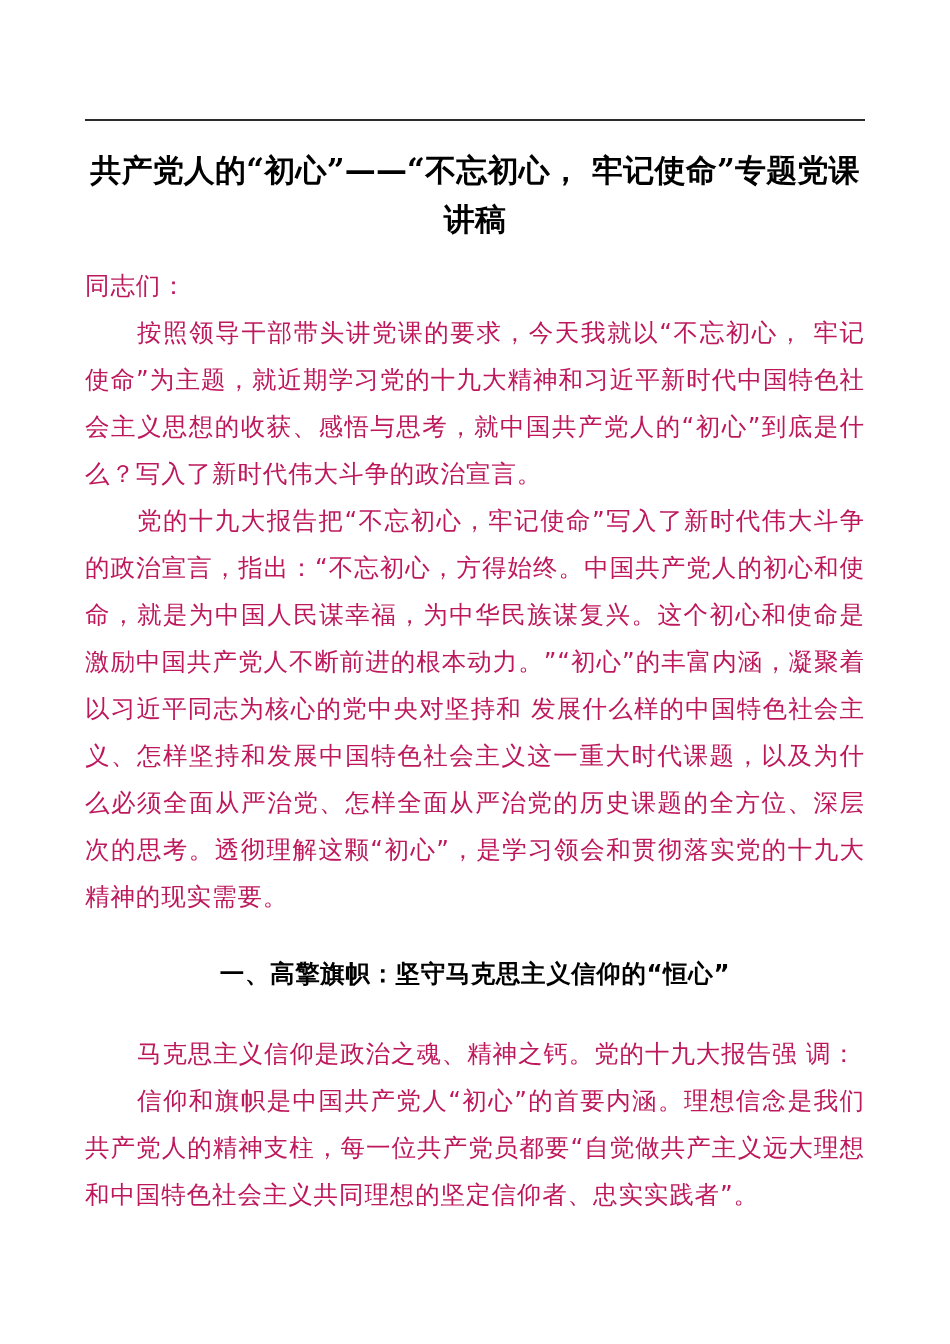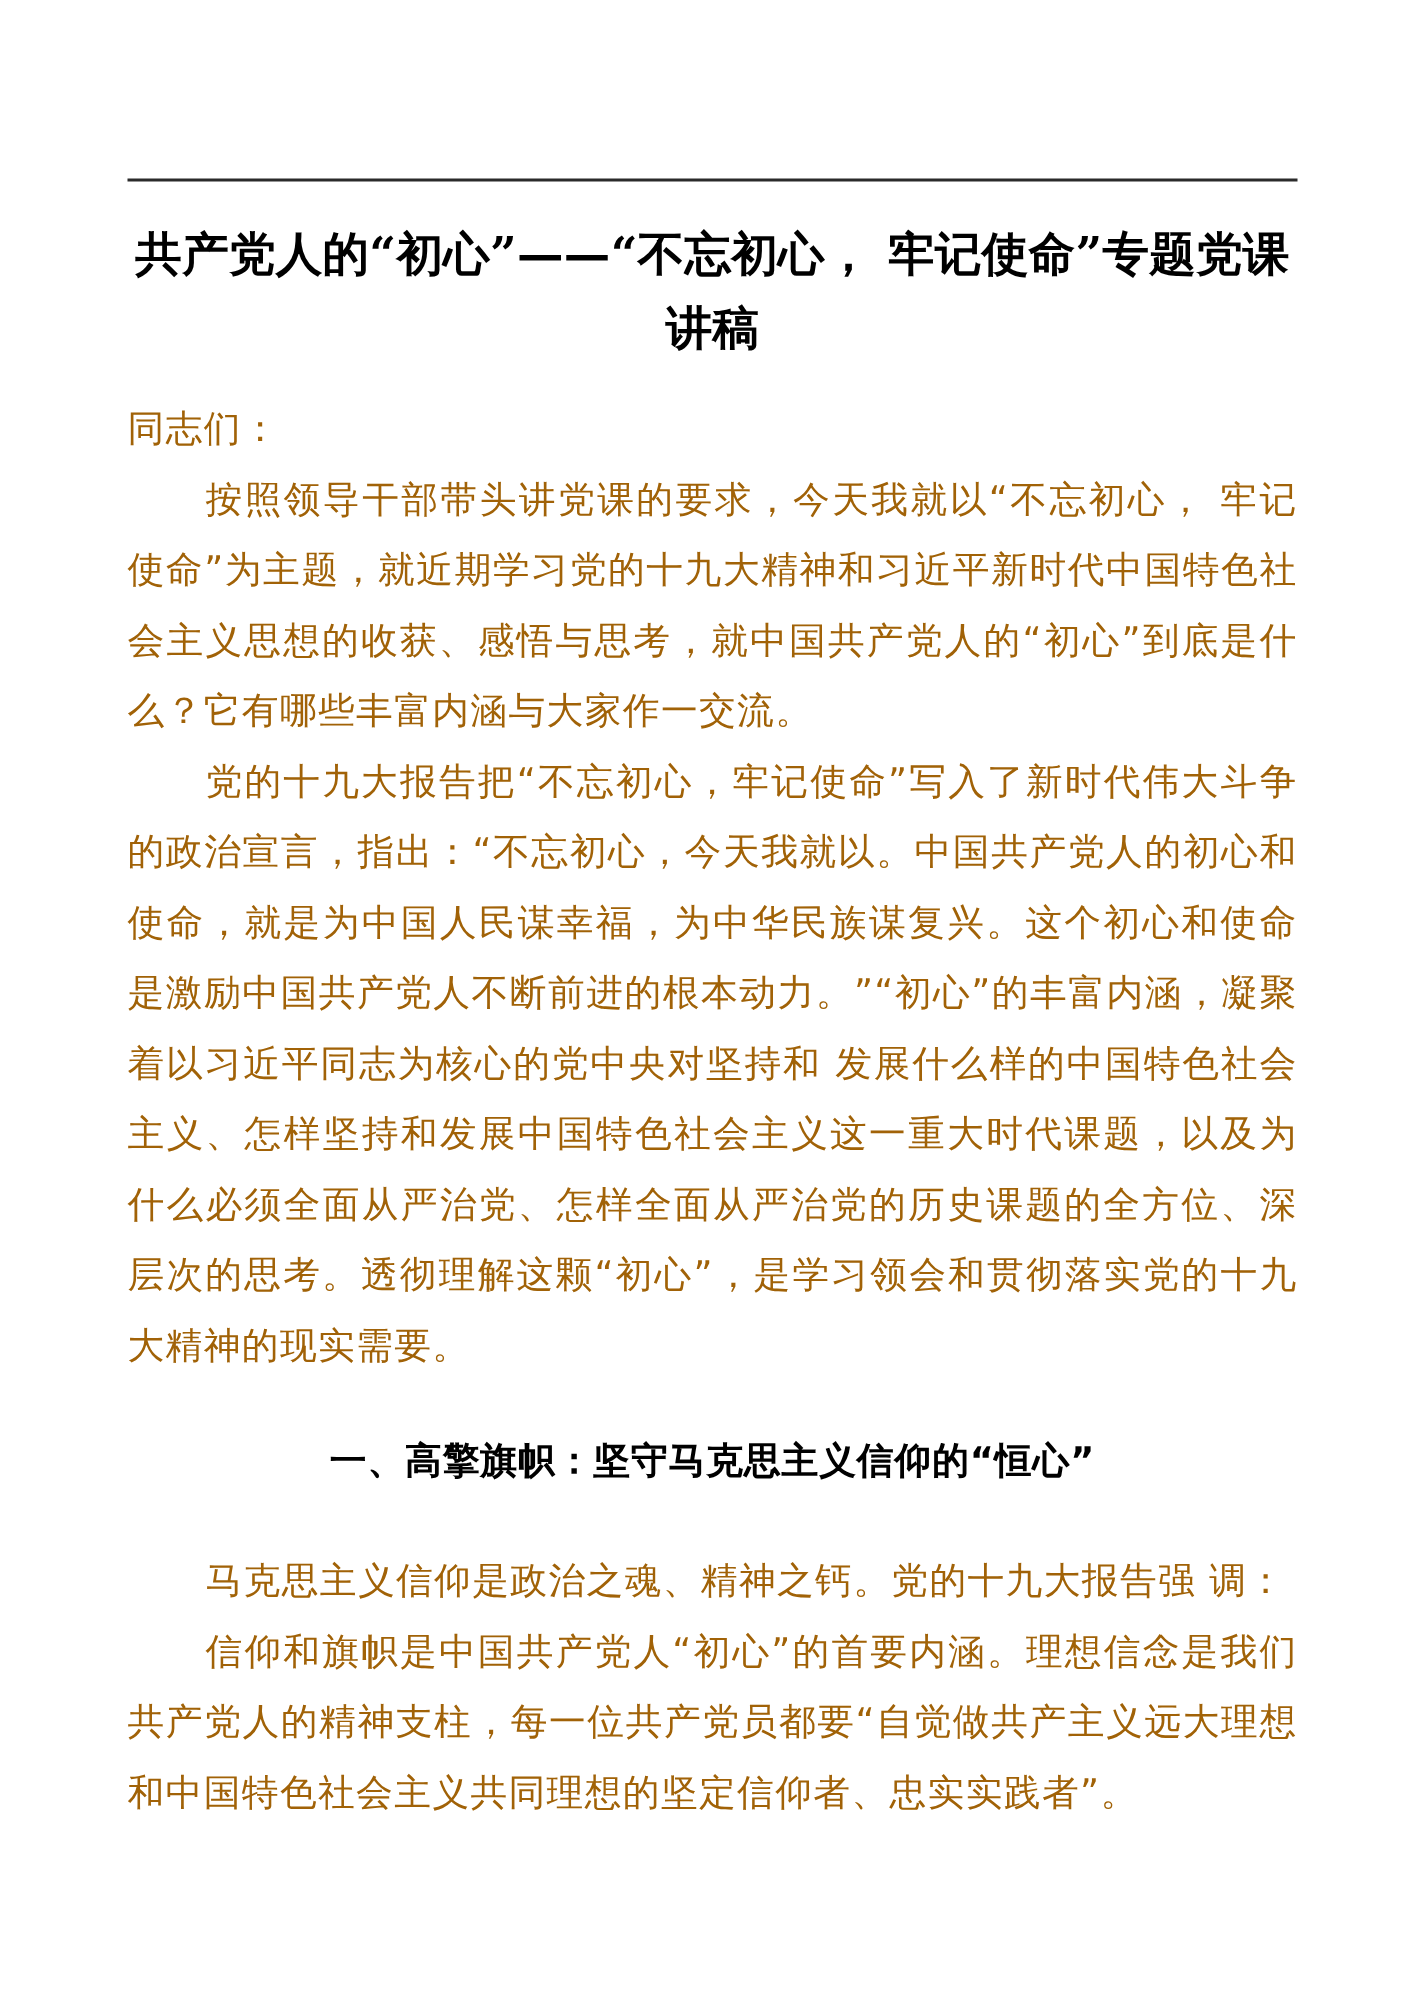--- a/index.html
+++ b/index.html
@@ -50,21 +50,21 @@
     left: 85px;
     top: 262px;
     width: 780px;
   }
 
   p.para {
     margin: 0;
     font-family: "DejaVu Sans", "Liberation Sans", sans-serif;
     font-size: 24.5px;
     line-height: 47px;
-    color: #a16207;
+    color: #be185d;
     text-align: justify;
     text-justify: inter-ideograph;
     letter-spacing: 0.9px;
     white-space: pre-wrap;
     word-break: break-all;
   }
 
   p.para.indent {
     text-indent: 52px;
   }
@@ -95,23 +95,23 @@
 <div class="page">
 
   <div class="header-rule"></div>
 
   <h1 class="doc-title">共产党人的“初心”——“不忘初心， 牢记使命”专题党课讲稿</h1>
 
   <div class="body-area">
 
     <p class="para salutation">同志们：</p>
 
-    <p class="para indent">按照领导干部带头讲党课的要求，今天我就以“不忘初心， 牢记使命”为主题，就近期学习党的十九大精神和习近平新时代中国特色社会主义思想的收获、感悟与思考，就中国共产党人的“初心”到底是什么？它有哪些丰富内涵与大家作一交流。</p>
+    <p class="para indent">按照领导干部带头讲党课的要求，今天我就以“不忘初心， 牢记使命”为主题，就近期学习党的十九大精神和习近平新时代中国特色社会主义思想的收获、感悟与思考，就中国共产党人的“初心”到底是什么？写入了新时代伟大斗争的政治宣言。</p>
 
-    <p class="para indent">党的十九大报告把“不忘初心，牢记使命”写入了新时代伟大斗争的政治宣言，指出：“不忘初心，今天我就以。中国共产党人的初心和使命，就是为中国人民谋幸福，为中华民族谋复兴。这个初心和使命是激励中国共产党人不断前进的根本动力。”“初心”的丰富内涵，凝聚着以习近平同志为核心的党中央对坚持和 发展什么样的中国特色社会主义、怎样坚持和发展中国特色社会主义这一重大时代课题，以及为什么必须全面从严治党、怎样全面从严治党的历史课题的全方位、深层次的思考。透彻理解这颗“初心”，是学习领会和贯彻落实党的十九大精神的现实需要。</p>
+    <p class="para indent">党的十九大报告把“不忘初心，牢记使命”写入了新时代伟大斗争的政治宣言，指出：“不忘初心，方得始终。中国共产党人的初心和使命，就是为中国人民谋幸福，为中华民族谋复兴。这个初心和使命是激励中国共产党人不断前进的根本动力。”“初心”的丰富内涵，凝聚着以习近平同志为核心的党中央对坚持和 发展什么样的中国特色社会主义、怎样坚持和发展中国特色社会主义这一重大时代课题，以及为什么必须全面从严治党、怎样全面从严治党的历史课题的全方位、深层次的思考。透彻理解这颗“初心”，是学习领会和贯彻落实党的十九大精神的现实需要。</p>
 
     <div class="spacer-before-heading"></div>
 
     <h2 class="section-heading">一、高擎旗帜：坚守马克思主义信仰的“恒心”</h2>
 
     <div class="spacer-after-heading"></div>
 
     <p class="para indent">马克思主义信仰是政治之魂、精神之钙。党的十九大报告强 调：</p>
 
     <p class="para indent">信仰和旗帜是中国共产党人“初心”的首要内涵。理想信念是我们共产党人的精神支柱，每一位共产党员都要“自觉做共产主义远大理想和中国特色社会主义共同理想的坚定信仰者、忠实实践者”。</p>

